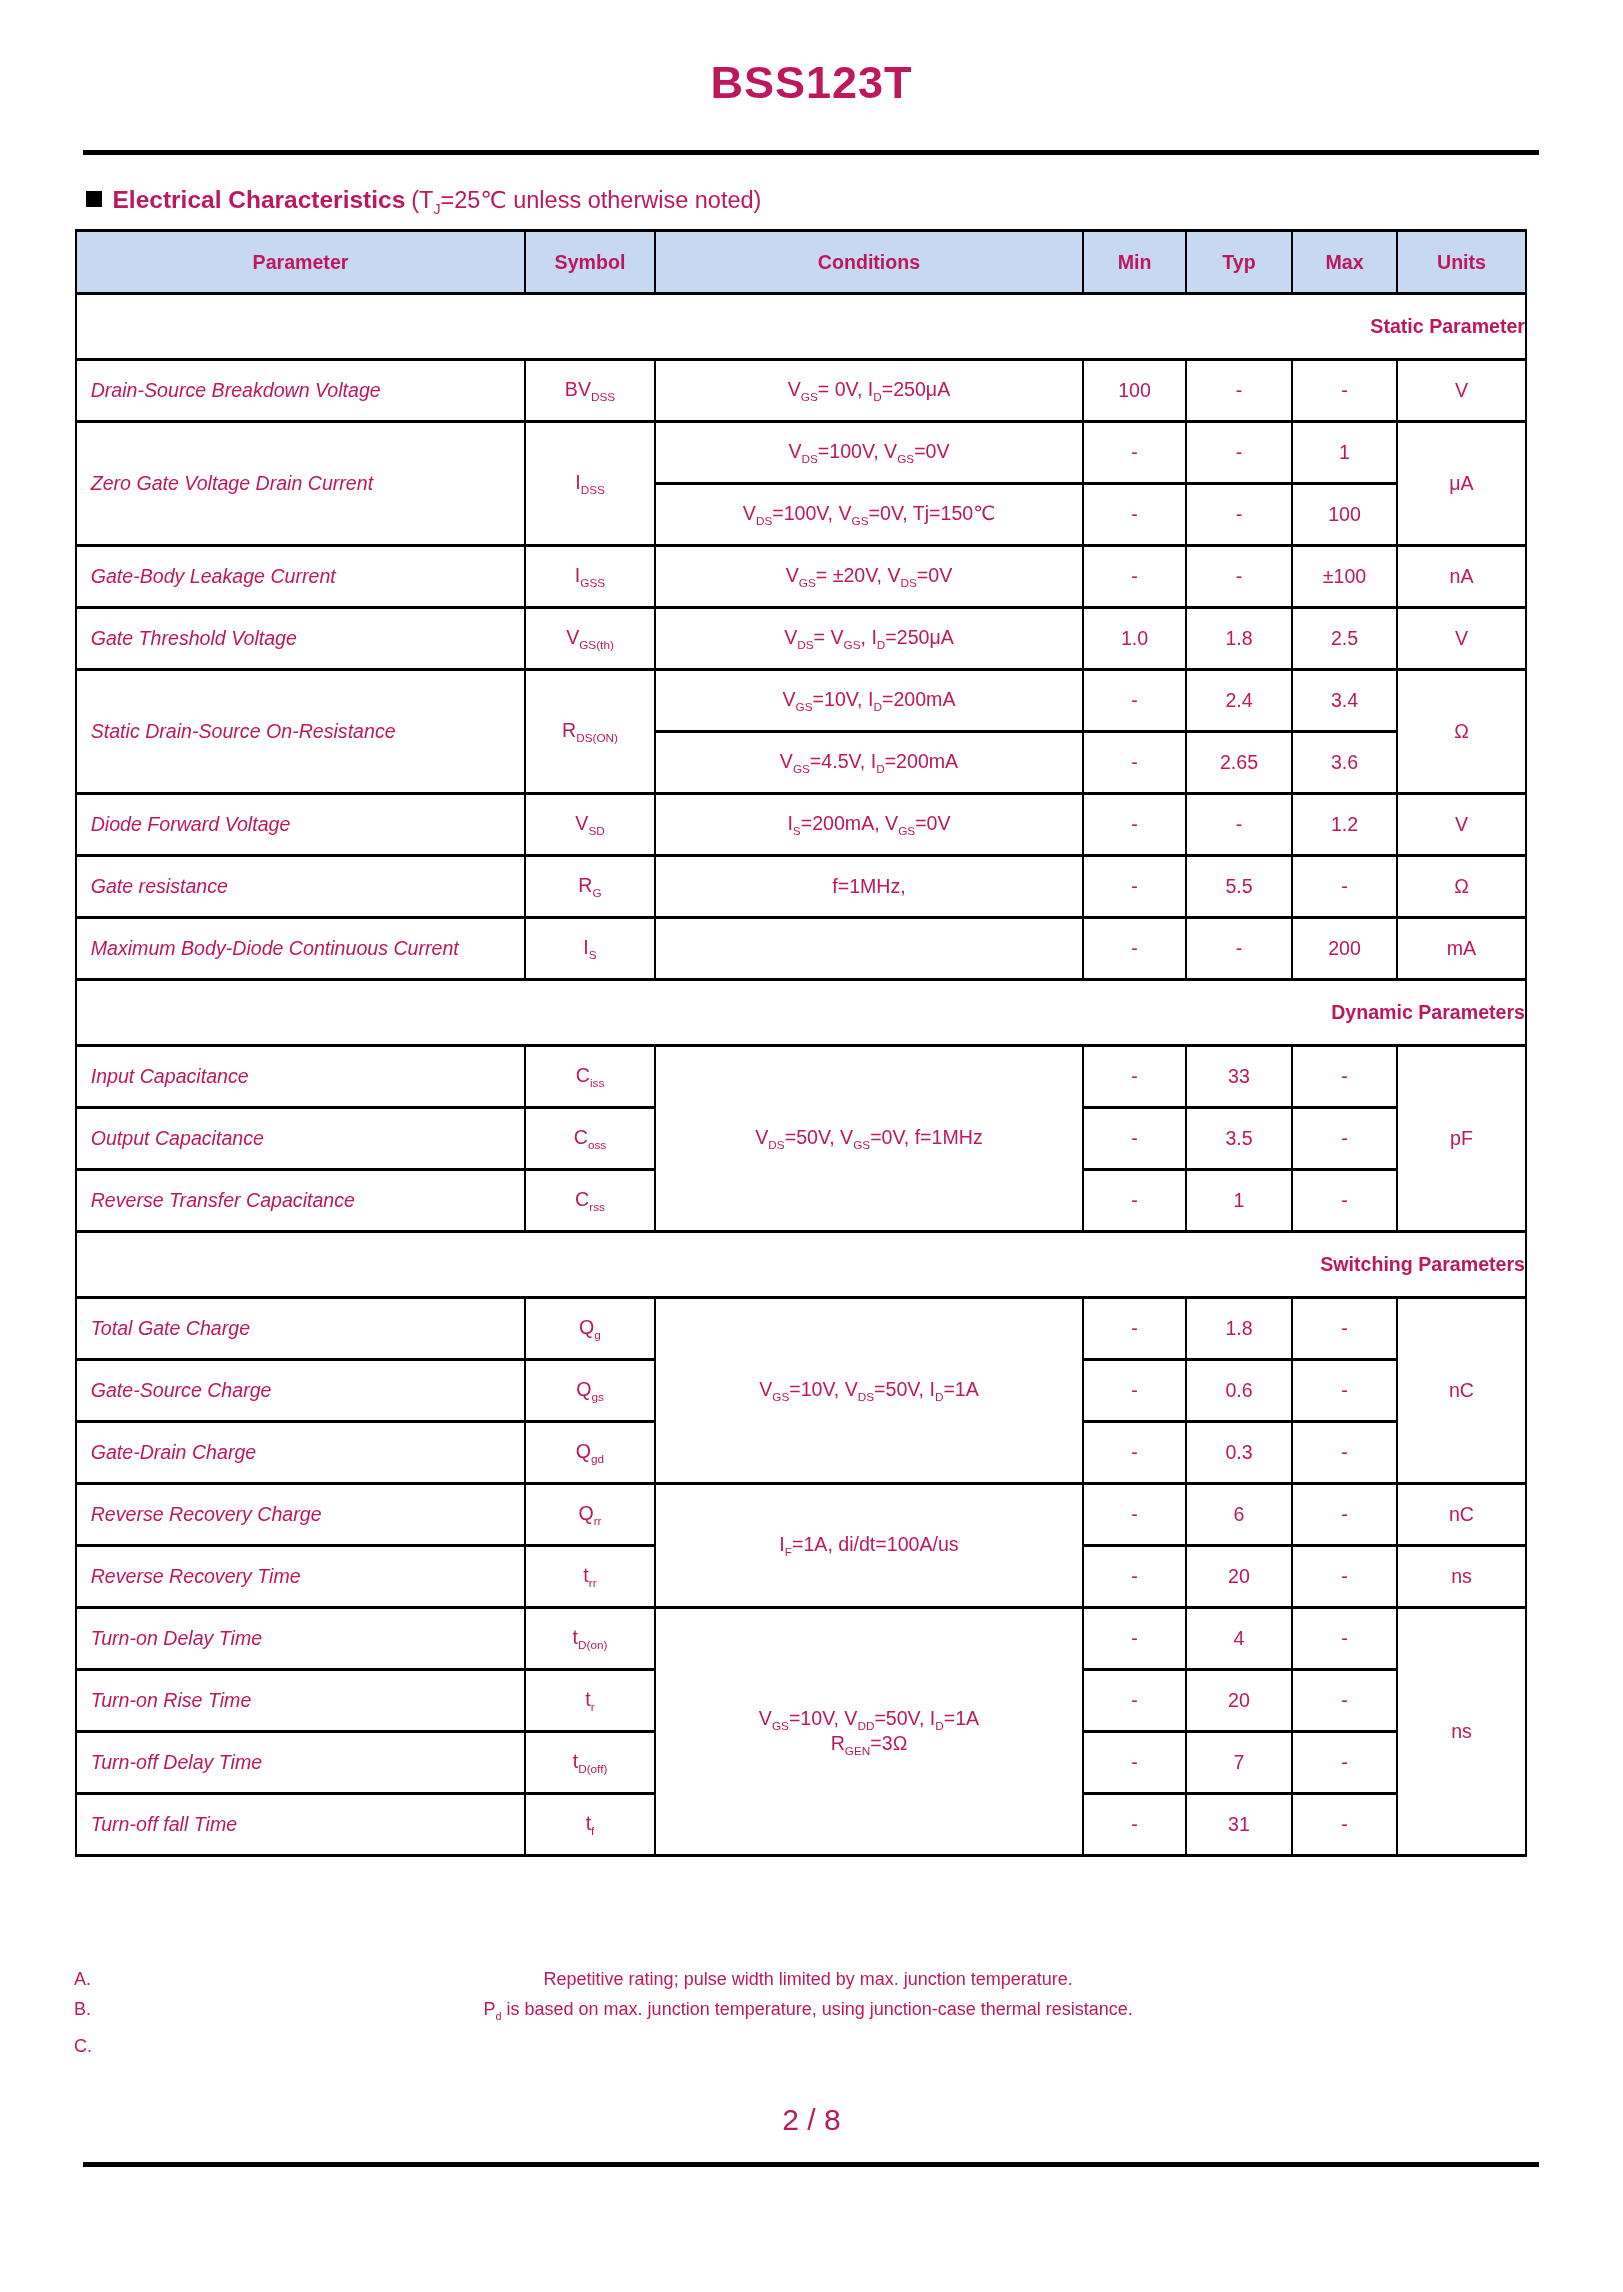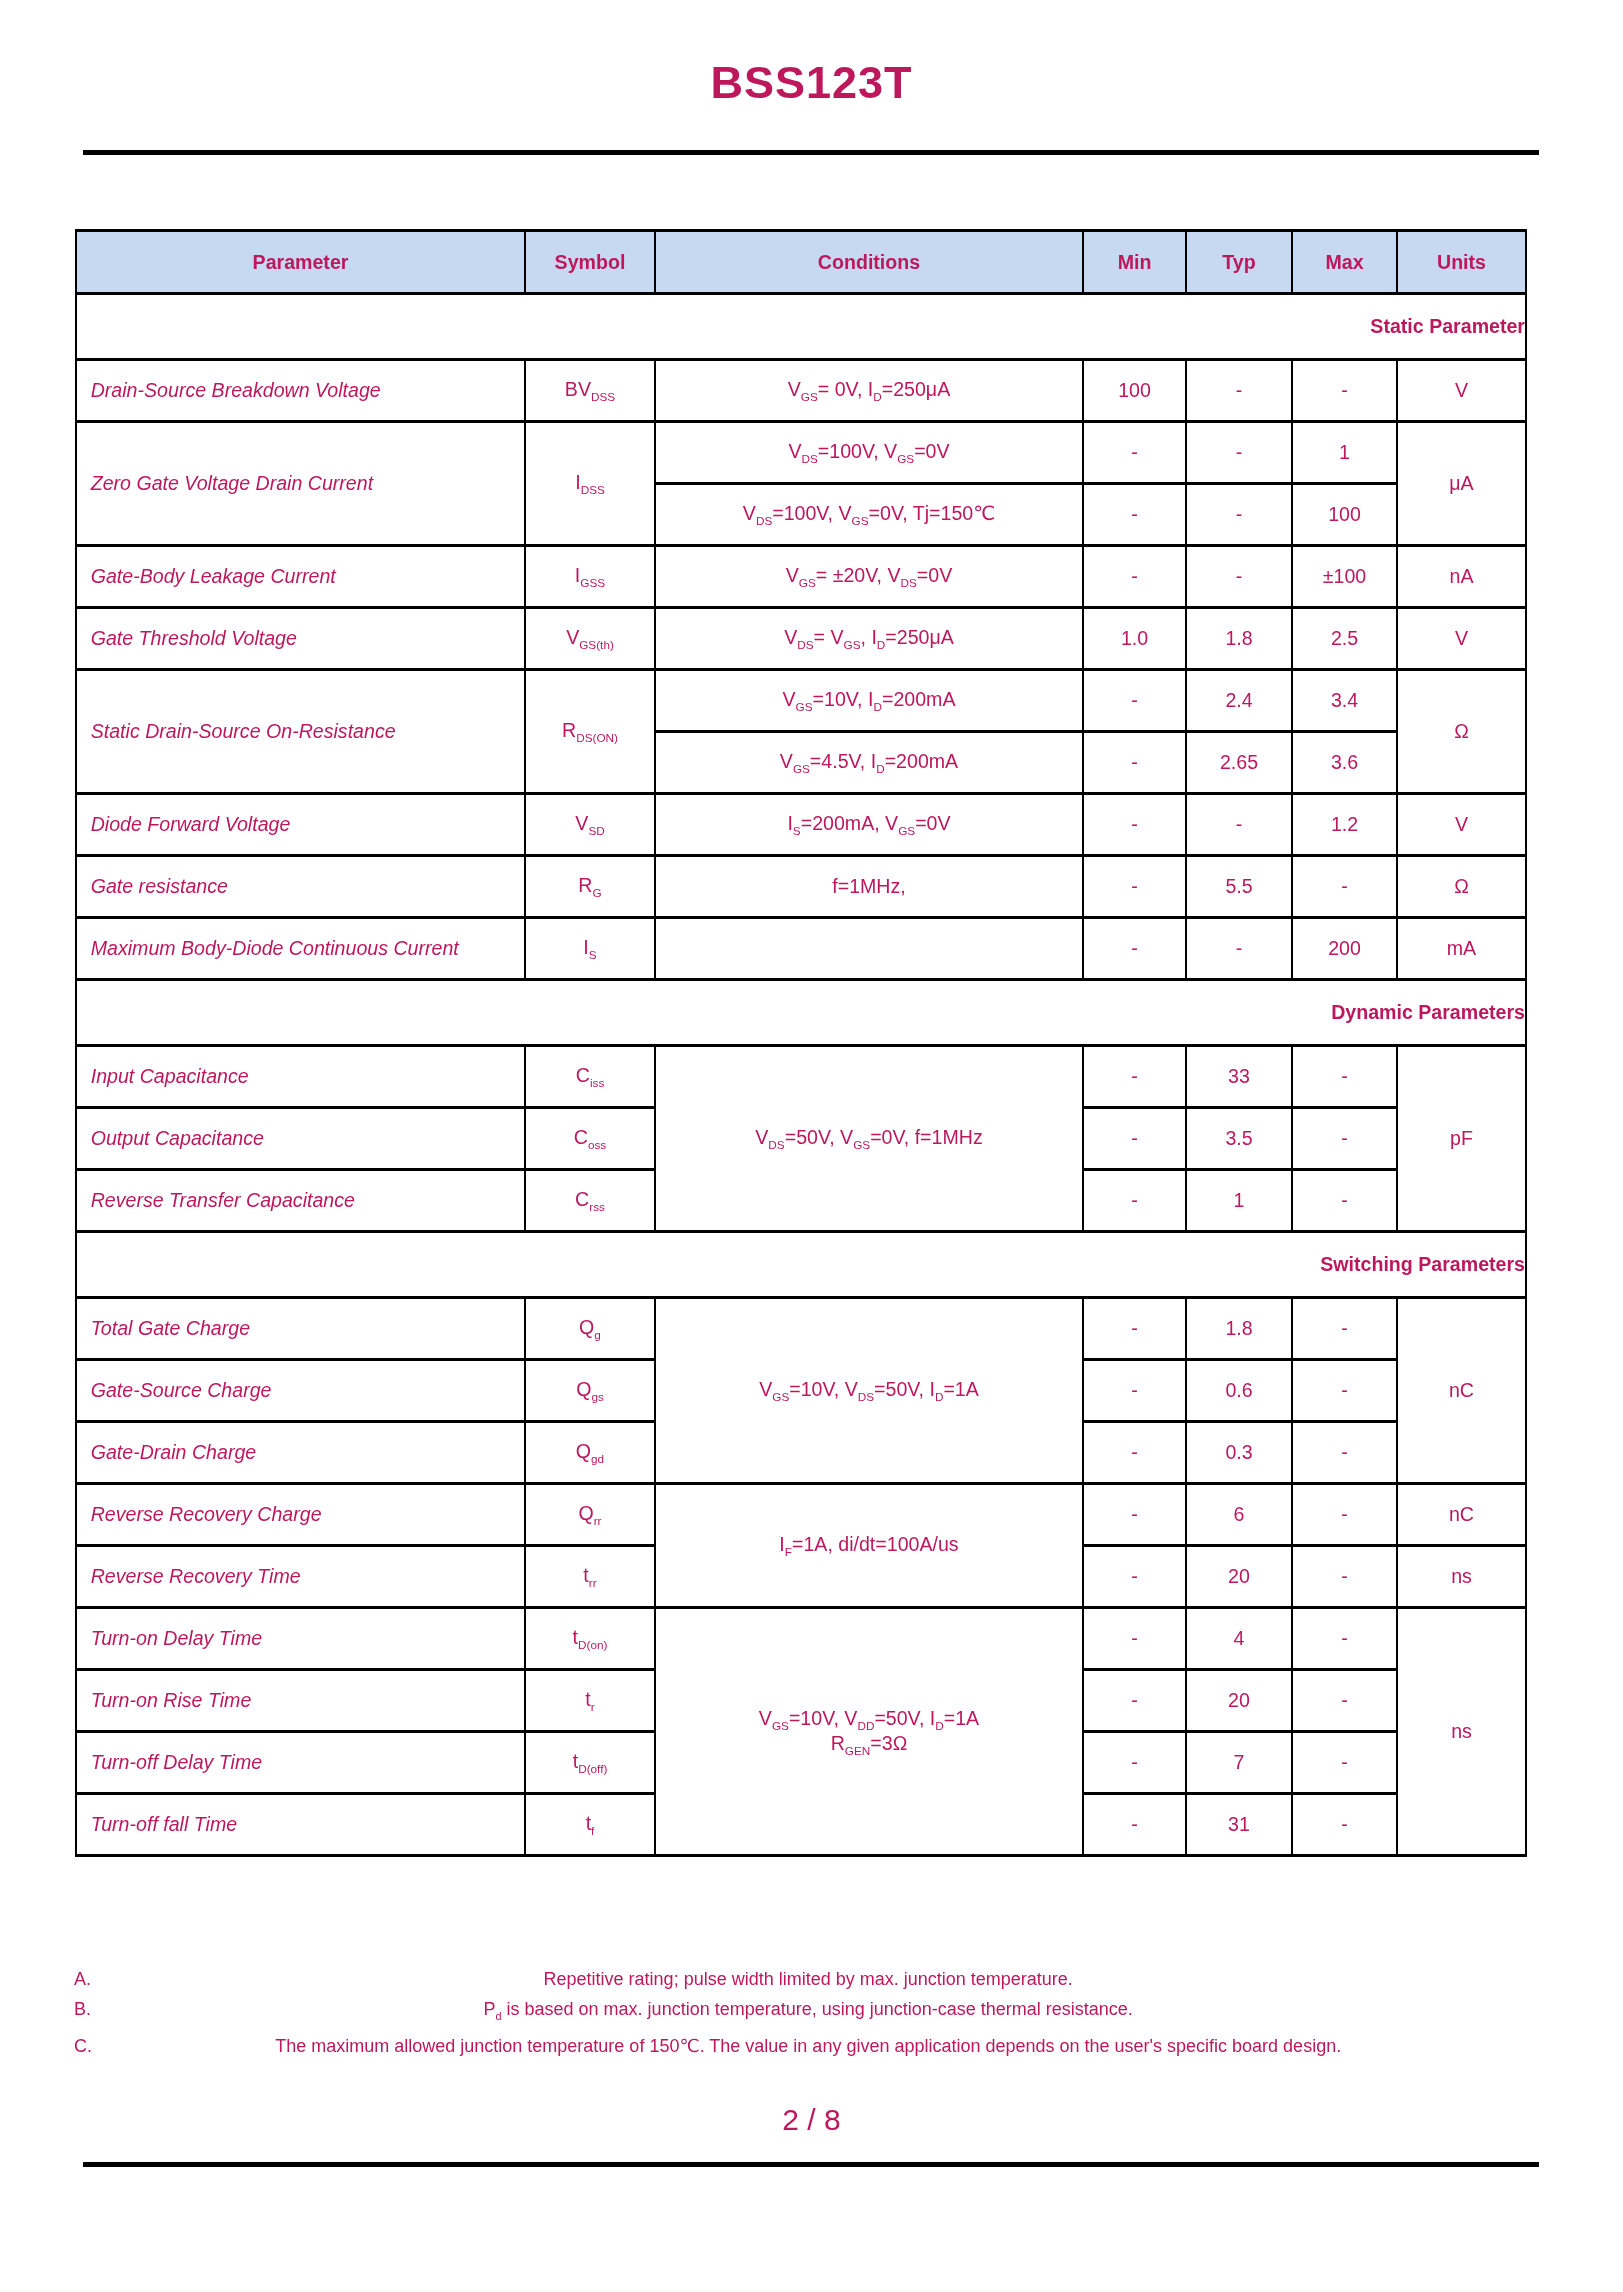--- a/index.html
+++ b/index.html
@@ -50,20 +50,23 @@
   }
 </style>
 </head>
 <body>
 
 <div class="page">
 
   <div class="doc-title">BSS123T</div>
   <div class="rule rule-top"></div>
 
+  <div class="sec-heading">
+    <span class="sec-bullet"></span><span class="sec-heading-title">Electrical Characteristics</span><span class="sec-heading-note">(T<sub>J</sub>=25℃ unless otherwise noted)</span>
+  </div>
 
   <table class="ec">
     <colgroup>
       <col style="width:449px">
         <col style="width:130px">
         <col style="width:428px">
       <col style="width:103px">
         <col style="width:106px">
         <col style="width:105px">
         <col style="width:129px">
@@ -278,21 +281,20 @@
       </div>
       <div class="note">
         <div class="note-label">B.</div>
         <div class="note-text">
           <div>P<sub>d</sub> is based on max. junction temperature, using junction-case thermal resistance.</div>
         </div>
       </div>
       <div class="note">
         <div class="note-label">C.</div>
         <div class="note-text">
-          <div>The maximum allowed junction temperature of 150℃. The value in any given application depends on the user's specific board design.</div>
         </div>
       </div>
     </div>
 
   <div class="page-number">2 / 8</div>
   <div class="rule rule-bottom"></div>
 
 </div>
 
 

